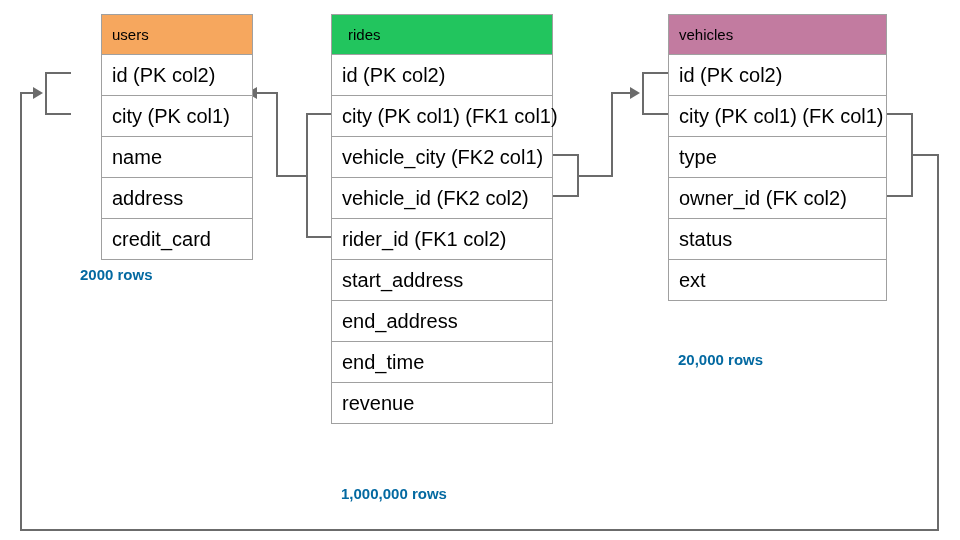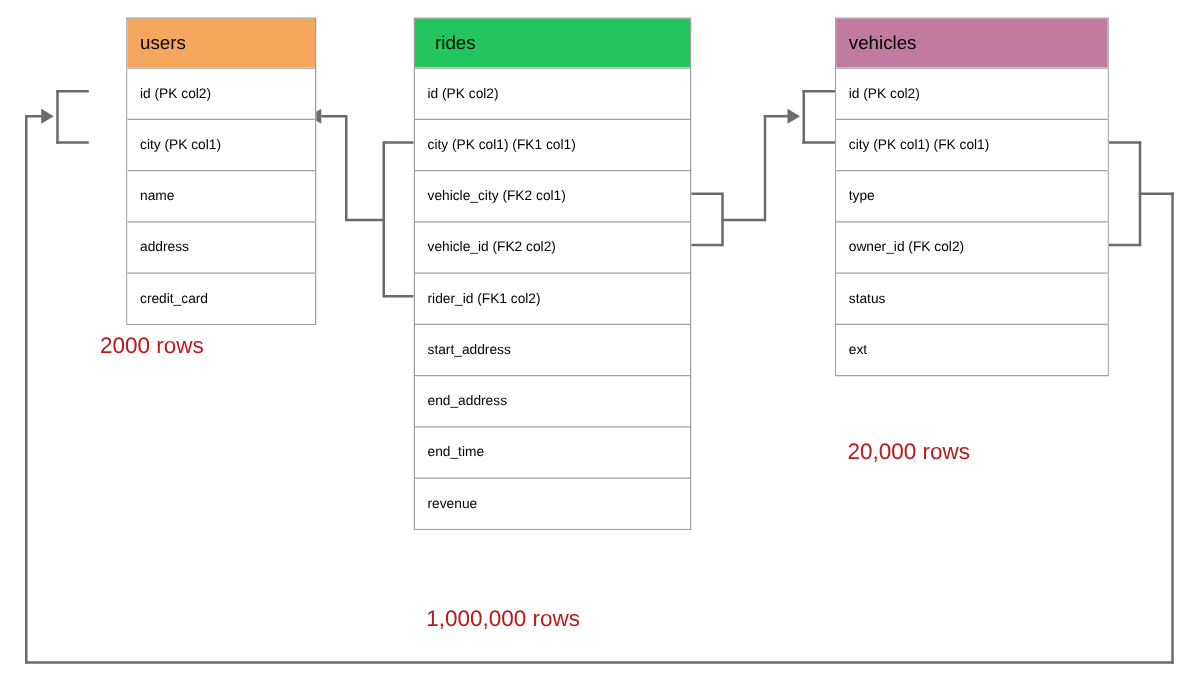--- a/index.html
+++ b/index.html
@@ -32,32 +32,33 @@
     padding-left: 10px;
     font-size: 15px;
     color: #000000;
   }
   .er-table .trow {
     box-sizing: border-box;
     height: 41px;
     display: flex;
     align-items: center;
     padding-left: 10px;
-    font-size: 11px;
+    font-size: 20px;
     color: #000000;
     border-top: 1px solid var(--border-color);
     background: #ffffff;
     white-space: nowrap;
   }
   .rowcount {
     position: absolute;
-    font-size: 18px;
-    color: #b91c1c;
+    font-size: 15px;
+    color: #0369a1;
     white-space: nowrap;
     z-index: 2;
+    font-weight: bold;
   }
   .ln {
     position: absolute;
     background: var(--line-color);
     z-index: 1;
   }
   .ln.h { height: 2px; }
   .ln.v { width: 2px; }
   .arr {
     position: absolute;

